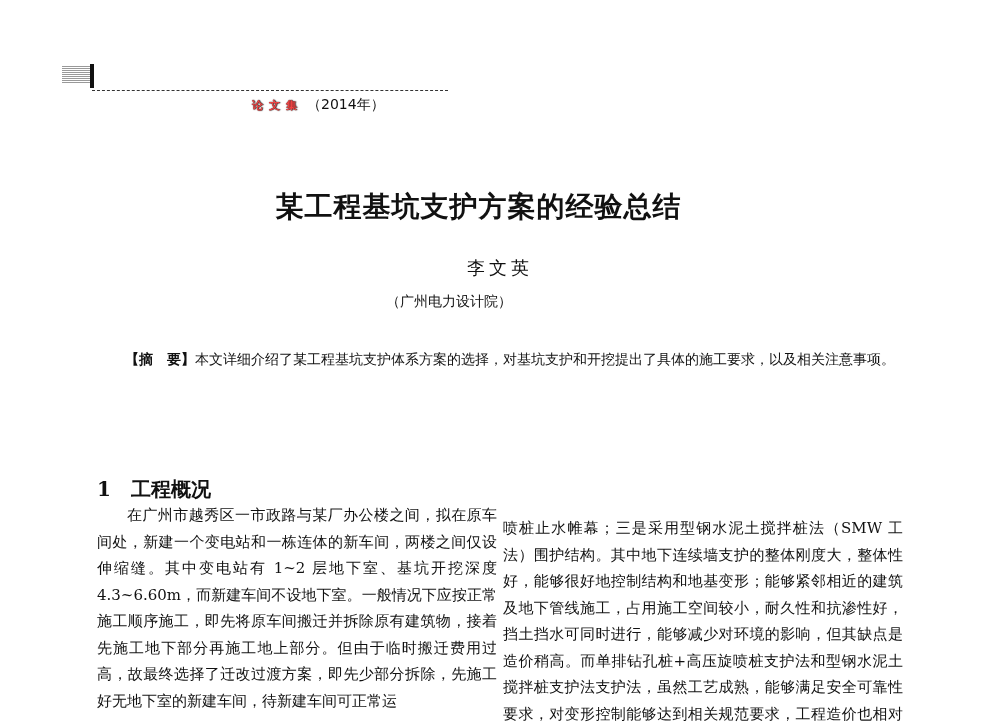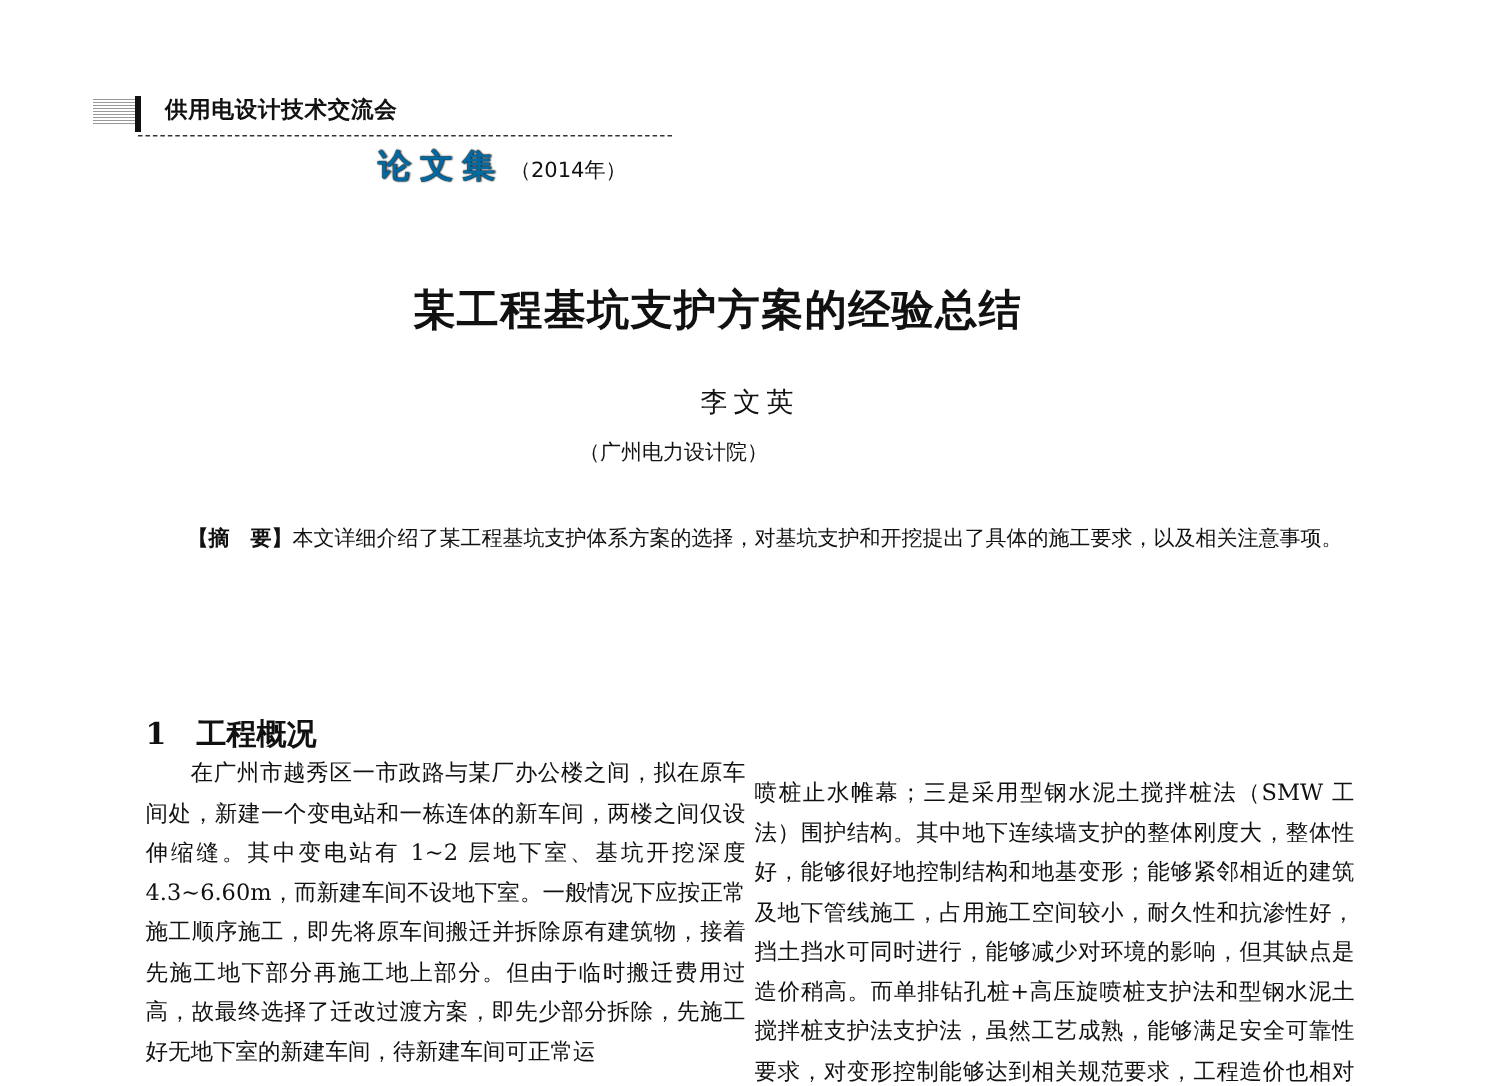--- a/index.html
+++ b/index.html
@@ -14,21 +14,21 @@
                         repeating-linear-gradient(90deg, #bbb 0 1px, transparent 1px 2px);
     }
     .bar { position: absolute; left: 28px; top: 2px; width: 4px; height: 24px; background: #111; }
     .conf {
       position: absolute; left: 48px; top: 2px; font-family: "DejaVu Sans", "Liberation Sans", sans-serif;
       font-size: 15px; font-weight: bold; letter-spacing: 0.5px;
     }
     .dash { position: absolute; left: 30px; top: 28px; width: 356px; border-top: 1.5px dashed #333; }
     .collection { position: absolute; left: 190px; top: 34px; font-size: 14px; }
     .collection .ornate {
-      font-weight: bold; font-size: 22px; letter-spacing: 6px; color: #0369a1;
+      font-weight: bold; font-size: 11px; letter-spacing: 6px; color: #ef4444;
       text-shadow: 0 0 1px #000, 1px 0 1px #555;
     }
     .collection .year { font-family: "DejaVu Sans", "Liberation Sans", sans-serif; font-size: 14px; margin-left: 4px; }
     .title {
       position: absolute; left: 0; width: 957px; top: 188px; text-align: center;
       font-size: 28px; font-weight: bold; letter-spacing: 1px;
     }
     .author { position: absolute; left: 0; width: 1000px; top: 256px; text-align: center; font-size: 18px; letter-spacing: 4px; }
     .affil {
       position: absolute; left: 0; width: 898px; top: 293px; text-align: center;
@@ -45,21 +45,20 @@
     .col .indent { text-indent: 2em; }
     .sec-title { font-size: 20px; font-weight: bold; margin: 0; line-height: 26px; }
     .sec-title .num { display: inline-block; width: 34px; }
   </style>
 </head>
 <body>
 
 <div class="header">
   <div class="hatch"></div>
   <div class="bar"></div>
-  <div class="conf">供用电设计技术交流会</div>
   <div class="dash"></div>
   <div class="collection">
     <span class="ornate">论文集</span><span class="year">（2014年）</span>
   </div>
 </div>
 
 <div class="title">某工程基坑支护方案的经验总结</div>
 <div class="author">李文英</div>
 <div class="affil">（广州电力设计院）</div>
 

